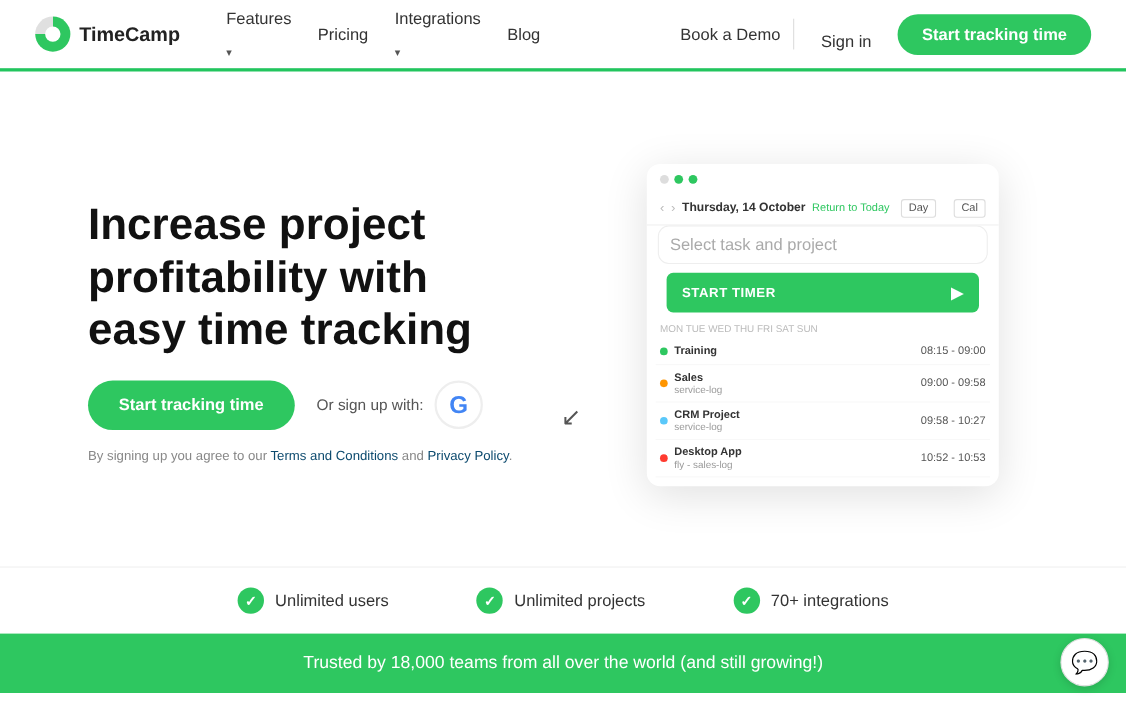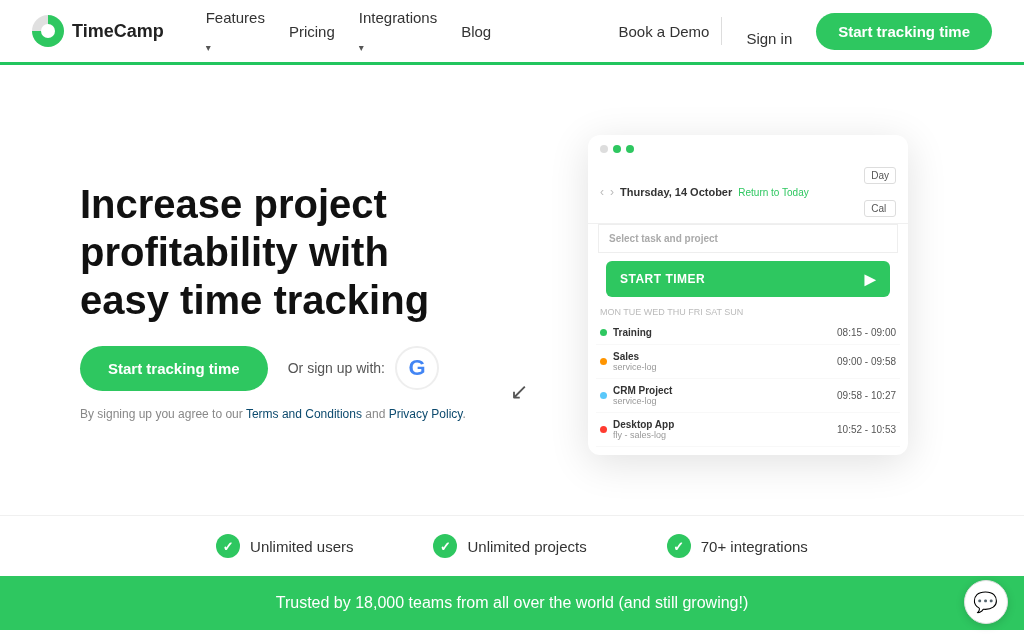--- a/index.html
+++ b/index.html
@@ -91,32 +91,32 @@
       display: flex; gap: 5px; padding: 10px 12px 8px;
     }
     .dot { width: 8px; height: 8px; border-radius: 50%; background: #ddd; }
     .dot.green { background: #2ec760; }
     .mockup-header {
       padding: 6px 12px; border-bottom: 1px solid #f0f0f0;
       display: flex; align-items: center; justify-content: space-between;
       font-size: 11px; color: #666;
     }
     .mockup-date { font-weight: 600; color: #333; font-size: 11px; }
-    .mockup-controls { display: flex; gap: 16px; flex-direction: column; }
+    .mockup-controls { display: flex; gap: 16px; }
     .mockup-ctrl { padding: 2px 6px; border: 1px solid #ddd; border-radius: 3px; font-size: 10px; color: #555; cursor: pointer; }
     .start-timer-bar {
       background: #2ec760; color: #fff; display: flex; align-items: center;
       justify-content: space-between; padding: 10px 14px; margin: 8px 18px;
       border-radius: 6px; font-size: 12px; font-weight: 700; letter-spacing: 0.5px;
     }
     .play-icon { font-size: 14px; }
     .task-input-bar {
       margin: 0 10px 6px; padding: 8px 10px;
-      border: 1px solid #eee; border-radius: 0;
-      font-size: 10px; color: #aaa; font-weight: bold;
+      border: 1px solid #eee; border-radius: 10px;
+      font-size: 15px; color: #aaa;
     }
     .time-entries { padding: 0 8px 8px; }
     .time-header {
       display: flex; justify-content: space-between;
       font-size: 9px; color: #bbb; padding: 2px 4px 4px;
     }
     .time-row {
       display: flex; align-items: center; justify-content: space-between;
       padding: 6px 4px; border-bottom: 1px solid #f8f8f8; font-size: 10px;
     }

